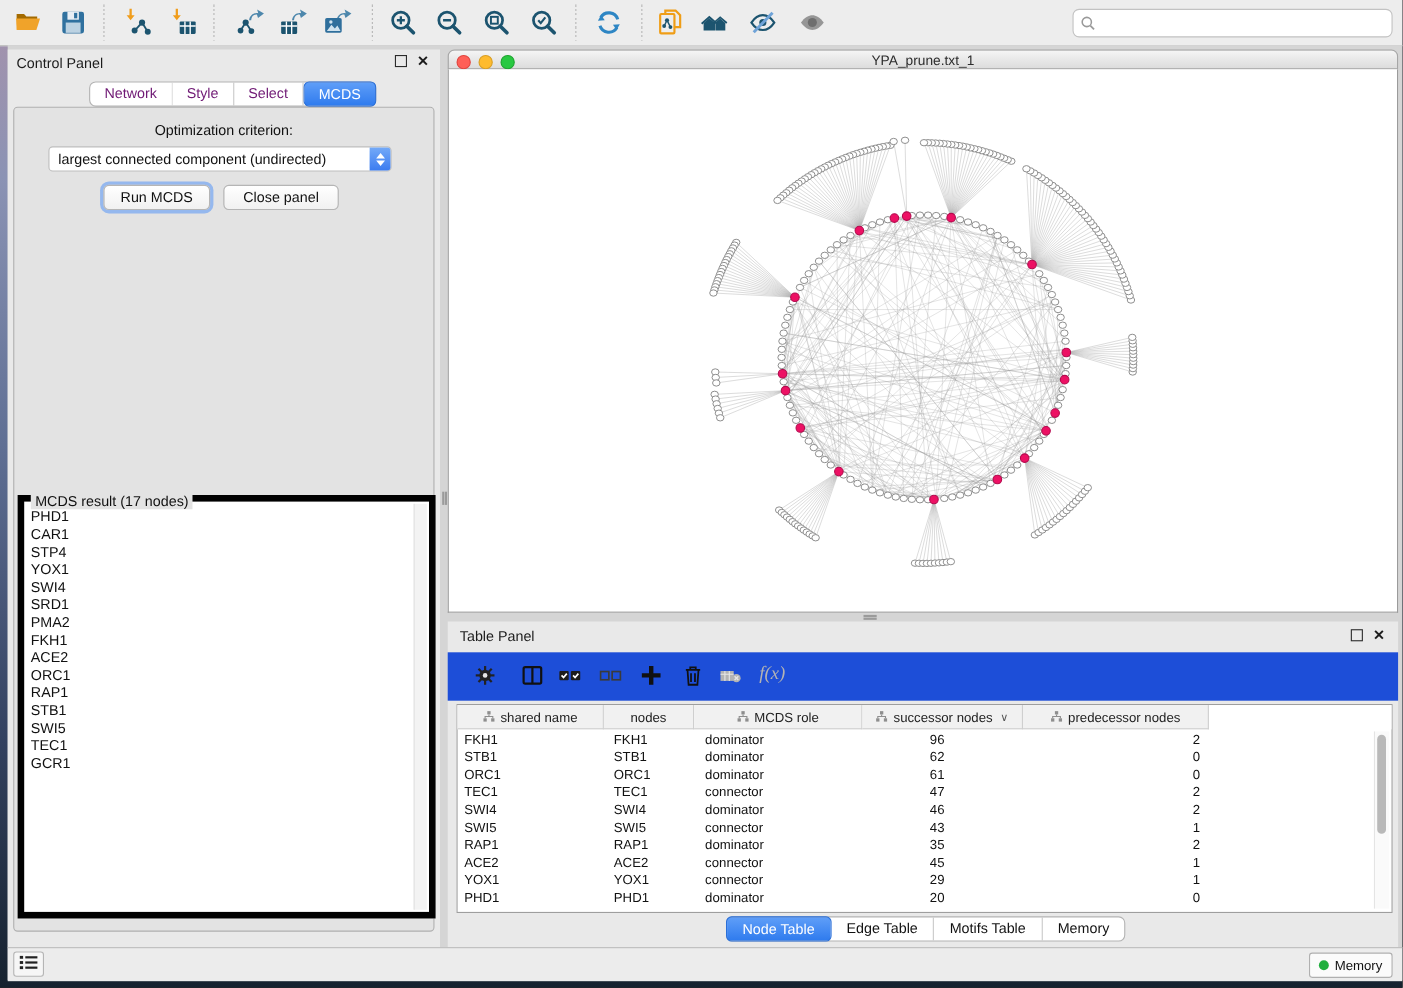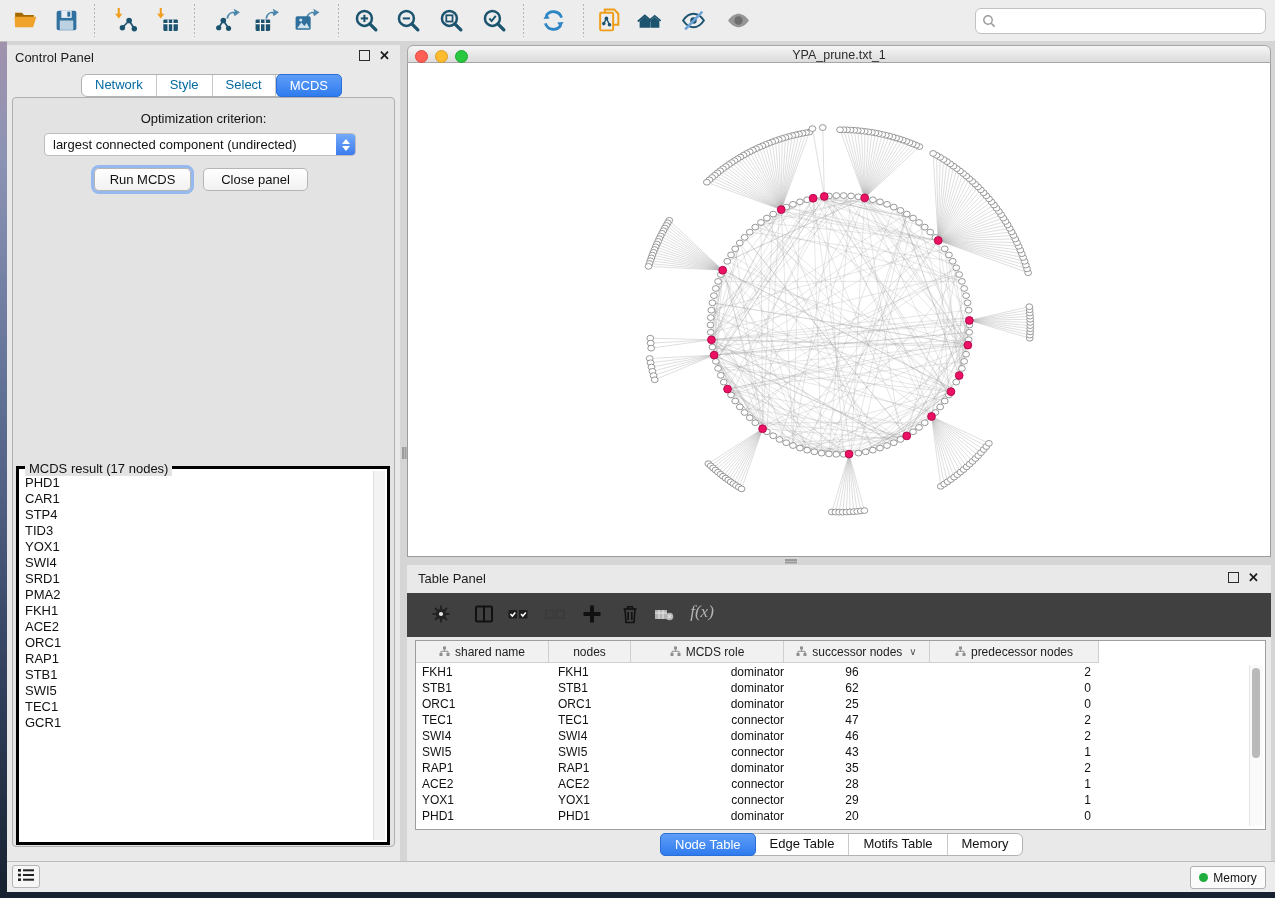--- a/index.html
+++ b/index.html
@@ -21,40 +21,40 @@
   
   .app-bg{position:absolute;left:7px;top:41px;width:1268px;height:850px;background:#d5d5d5;}
   
   .control-panel{position:absolute;left:7px;top:45px;width:393px;height:816px;background:#e9e9e9;}
   .panel-title{position:absolute;left:8px;top:5px;font-size:13px;color:#1c1c1c;}
   .win-icons{position:absolute;top:5px;display:flex;gap:9px;align-items:center;}
   .cp .win-icons{right:10px;}
   .float-ic{width:9px;height:9px;border:1.6px solid #2b2b2b;display:inline-block;cursor:pointer;}
   .close-ic{font-size:13px;font-weight:bold;color:#1b1b1b;line-height:11px;cursor:pointer;}
   .tabbar{position:absolute;left:74px;top:29px;display:flex;border:1px solid #b3b3b3;border-radius:6px;background:#fff;height:21px;}
-  .tab{font-size:13px;color:#0369a1;padding:2px 13px 0;border-right:1px solid #c9c9c9;cursor:pointer;white-space:nowrap;}
+  .tab{font-size:13px;color:#701a75;padding:2px 13px 0;border-right:1px solid #c9c9c9;cursor:pointer;white-space:nowrap;}
   .tab:last-child{border-right:none;border-radius:0 5px 5px 0;}
   .tab:first-child{border-radius:5px 0 0 5px;}
   .tab.active{background:linear-gradient(180deg,#5f9ef8,#2f7bee);color:#fff;margin:-1px -1px -1px 0;
     border:1px solid #2a6fd8;border-radius:5px;padding-top:3px;}
   .cp-inner{position:absolute;left:5px;top:52px;width:381px;height:748px;background:#e3e3e3;
     border:1px solid #b0b0b0;border-radius:4px;}
   .opt-label{position:absolute;left:0;top:66px;width:100%;text-align:center;font-size:13px;color:#111;}
   .dropdown{position:absolute;left:37px;top:88px;width:312px;height:23px;background:#fff;border:1px solid #bdbdbd;
     border-radius:4px;display:flex;align-items:center;cursor:pointer;box-sizing:border-box;}
   .dropdown .val{flex:1;font-size:13px;color:#111;padding-left:8px;white-space:nowrap;overflow:hidden;}
   .dd-step{width:19px;align-self:stretch;background:linear-gradient(180deg,#74aaf8,#3c7cf0);
     border-radius:0 3px 3px 0;display:flex;flex-direction:column;align-items:center;justify-content:center;gap:2px;}
   .dd-step i{width:0;height:0;border-left:4px solid transparent;border-right:4px solid transparent;display:block;}
   .dd-step .up{border-bottom:5px solid #fff;}
   .dd-step .dn{border-top:5px solid #fff;}
   .btn{position:absolute;height:23px;background:linear-gradient(180deg,#ffffff,#f1f1f1);border:1px solid #b5b5b5;
     border-radius:5px;font:13px "Liberation Sans",sans-serif;color:#111;cursor:pointer;}
   .btn.focus{box-shadow:0 0 0 3px rgba(96,155,245,.6);}
-  .fieldset{position:absolute;left:9px;top:421px;width:368px;height:373px;border:3px solid #000000;background:#fff;}
+  .fieldset{position:absolute;left:9px;top:405px;width:368px;height:373px;border:6px solid #000000;background:#fff;}
   .legend{position:absolute;left:6px;top:-8px;background:#e3e3e3;padding:0 4px;font-size:13px;color:#111;}
   .mcds-list{position:absolute;left:2px;top:6px;right:14px;bottom:2px;overflow:hidden;}
   .mcds-item{font-size:13px;color:#111;height:16px;line-height:16px;padding-left:4px;}
   .list-scroll{position:absolute;top:2px;right:2px;bottom:2px;width:11px;background:#f3f3f3;border-left:1px solid #e0e0e0;}
   
   .network-window{position:absolute;left:407px;top:45px;width:864px;height:512px;}
   .net-titlebar{position:absolute;left:0;top:0;right:0;height:18px;background:linear-gradient(180deg,#f5f5f5,#dcdcdc);
     border:1px solid #a6a6a6;border-radius:6px 6px 0 0;box-sizing:border-box;}
   .tl{position:absolute;top:3.5px;width:11px;height:11px;border-radius:50%;cursor:pointer;}
   .tl.r{left:7px;background:#ff5f57;border:.5px solid #e0443e;}
@@ -65,37 +65,37 @@
     border:1px solid #9b9b9b;border-top:none;box-sizing:border-box;}
   .net-canvas svg{width:100%;height:100%;display:block;}
   
   .v-split{position:absolute;left:400px;top:45px;width:7px;height:816px;cursor:col-resize;}
   .v-split::after{content:"";position:absolute;left:2px;top:402px;width:1.5px;height:12px;background:#9b9b9b;box-shadow:2.5px 0 0 #9b9b9b;}
   .h-split{position:absolute;left:407px;top:557px;width:864px;height:8px;cursor:row-resize;}
   .h-split::after{content:"";position:absolute;left:378px;top:2px;width:12px;height:1.5px;background:#9b9b9b;box-shadow:0 2.5px 0 #9b9b9b;}
   
   .table-panel{position:absolute;left:407px;top:565px;width:864px;height:296px;background:#e9e9e9;}
   .tp .win-icons{right:12px;}
-  .tp-toolbar{position:absolute;left:0;top:28px;width:100%;height:44px;background:#404040;}
+  .tp-toolbar{position:absolute;left:0;top:28px;width:100%;height:44px;background:#1d4ed8;}
   .ti{position:absolute;top:8px;width:26px;height:26px;border:none;background:transparent;padding:0;cursor:pointer;}
   .ti svg{width:22px;height:22px;display:block;margin:0 auto;}
   .ti.disabled{cursor:default;}
   .fx-label{font:italic 17px "Liberation Serif",serif;color:#b4b4b4;}
   .grid{position:absolute;left:8px;top:75px;width:851px;height:190px;background:#fff;border:1px solid #9e9e9e;box-sizing:border-box;}
   .ghead{position:absolute;left:0;top:0;right:0;height:22px;display:flex;background:#fff;}
   .hcell{background:#f1f1f1;border-right:1px solid #cfcfcf;border-bottom:1px solid #cfcfcf;box-sizing:border-box;
     display:flex;align-items:center;justify-content:center;font-size:12px;color:#222;gap:5px;cursor:pointer;}
   .hcell svg{flex:0 0 auto;}
   .chev{font-size:10px;color:#555;margin-left:2px;}
   .grows{position:absolute;left:0;top:23px;right:0;bottom:0;overflow:hidden;}
   .trow{display:flex;height:16px;align-items:center;font-size:12px;color:#111;cursor:default;}
   .tc{box-sizing:border-box;white-space:nowrap;}
   .tc0{width:133px;padding-left:6px;}
   .tc1{width:82px;padding-left:9px;}
-  .tc2{width:153px;padding-left:10px;text-align:right;}
+  .tc2{width:153px;padding-left:10px;}
   .tc3{width:146px;text-align:center;padding-right:10px;}
   .tc4{width:169px;text-align:right;padding-right:8px;}
   .vscroll{position:absolute;right:2px;top:24px;bottom:3px;width:13px;background:#fafafa;border-left:1px solid #e4e4e4;}
   .vscroll .thumb{position:absolute;left:2px;top:3px;width:8px;height:90px;background:#b9b9b9;border-radius:4px;cursor:grab;}
   .bt-tabs{position:absolute;left:253px;top:268px;display:flex;border:1px solid #b3b3b3;border-radius:6px;background:#fff;height:21px;}
   .bt-tab{font-size:13px;color:#111;padding:2px 14px 0;border-right:1px solid #c9c9c9;cursor:pointer;white-space:nowrap;}
   .bt-tab:last-child{border-right:none;border-radius:0 5px 5px 0;}
   .bt-tab.active{background:linear-gradient(180deg,#5f9ef8,#2f7bee);color:#fff;margin:-1px 0 -1px -1px;
     border:1px solid #2a6fd8;border-radius:5px;padding-top:3px;}
   
@@ -304,21 +304,20 @@
         </span>
     </div>
     <button class="btn focus" style="left:87px;top:123px;width:97px;">Run MCDS</button>
     <button class="btn" style="left:196px;top:123px;width:105px;">Close panel</button>
     <div class="fieldset">
       <span class="legend">MCDS result (17 nodes)</span>
       <div class="mcds-list">
           <div class="mcds-item">PHD1</div>
           <div class="mcds-item">CAR1</div>
           <div class="mcds-item">STP4</div>
-          <div class="mcds-item">TID3</div>
           <div class="mcds-item">YOX1</div>
           <div class="mcds-item">SWI4</div>
           <div class="mcds-item">SRD1</div>
           <div class="mcds-item">PMA2</div>
           <div class="mcds-item">FKH1</div>
           <div class="mcds-item">ACE2</div>
           <div class="mcds-item">ORC1</div>
           <div class="mcds-item">RAP1</div>
           <div class="mcds-item">STB1</div>
           <div class="mcds-item">SWI5</div>
@@ -1219,21 +1218,21 @@
             <span class="tc tc0">STB1</span>
             <span class="tc tc1">STB1</span>
             <span class="tc tc2">dominator</span>
             <span class="tc tc3">62</span>
             <span class="tc tc4">0</span>
           </div>
           <div class="trow">
             <span class="tc tc0">ORC1</span>
             <span class="tc tc1">ORC1</span>
             <span class="tc tc2">dominator</span>
-            <span class="tc tc3">25</span>
+            <span class="tc tc3">61</span>
             <span class="tc tc4">0</span>
           </div>
           <div class="trow">
             <span class="tc tc0">TEC1</span>
             <span class="tc tc1">TEC1</span>
             <span class="tc tc2">connector</span>
             <span class="tc tc3">47</span>
             <span class="tc tc4">2</span>
           </div>
           <div class="trow">
@@ -1254,21 +1253,21 @@
             <span class="tc tc0">RAP1</span>
             <span class="tc tc1">RAP1</span>
             <span class="tc tc2">dominator</span>
             <span class="tc tc3">35</span>
             <span class="tc tc4">2</span>
           </div>
           <div class="trow">
             <span class="tc tc0">ACE2</span>
             <span class="tc tc1">ACE2</span>
             <span class="tc tc2">connector</span>
-            <span class="tc tc3">28</span>
+            <span class="tc tc3">45</span>
             <span class="tc tc4">1</span>
           </div>
           <div class="trow">
             <span class="tc tc0">YOX1</span>
             <span class="tc tc1">YOX1</span>
             <span class="tc tc2">connector</span>
             <span class="tc tc3">29</span>
             <span class="tc tc4">1</span>
           </div>
           <div class="trow">

